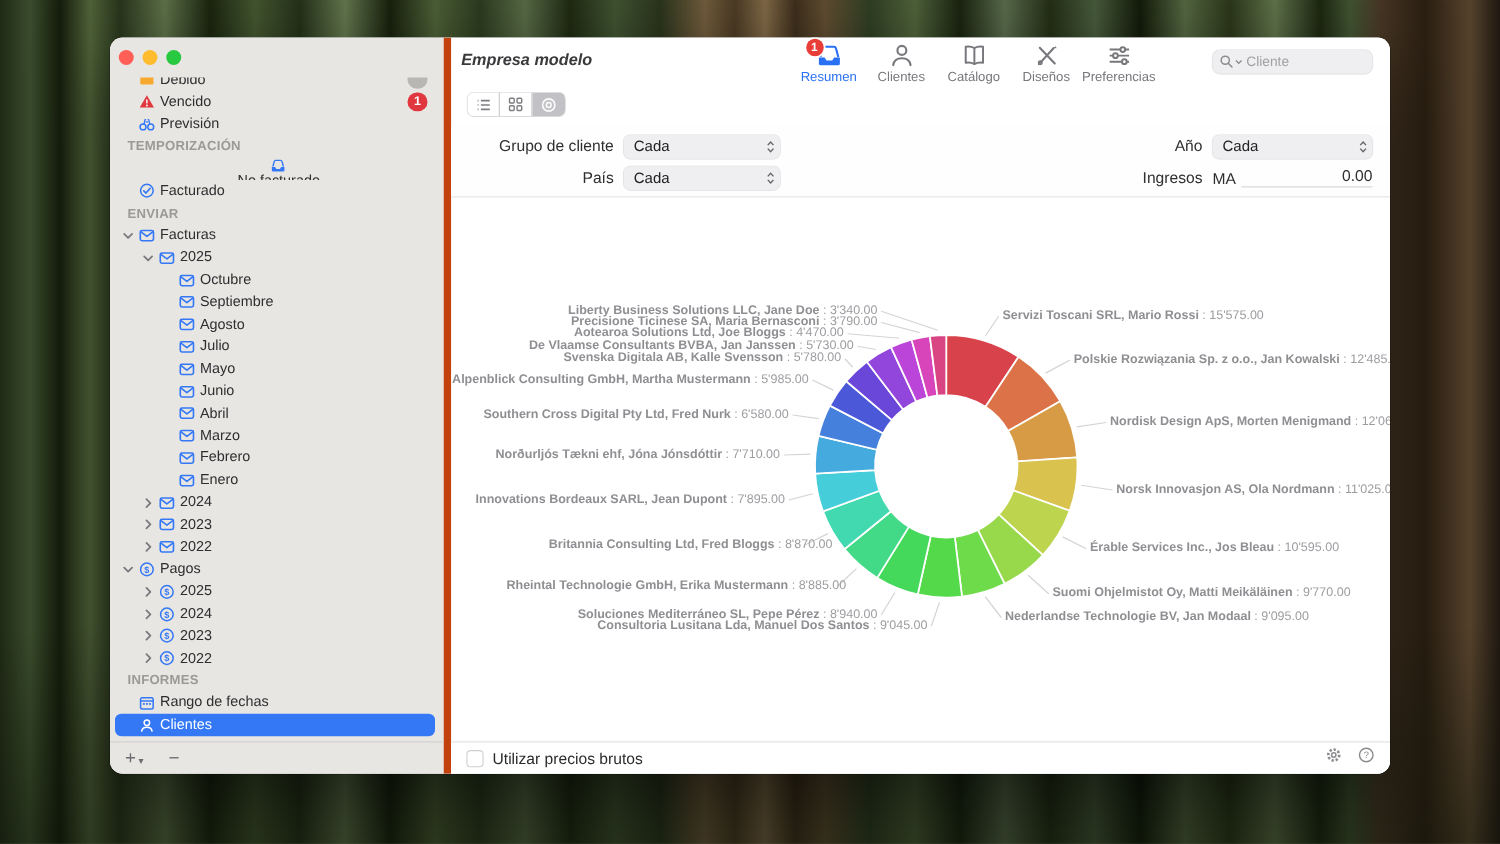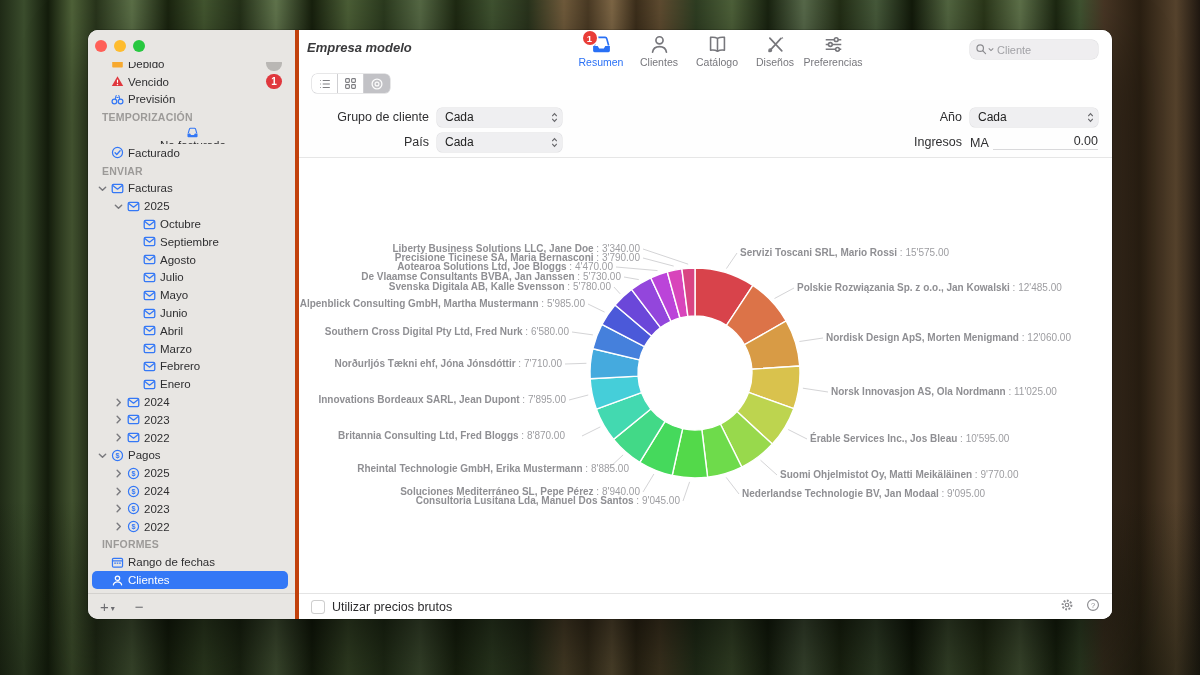--- a/index.html
+++ b/index.html
@@ -19,21 +19,21 @@
         #2a3619 82%, #5d7049 85%, #1c2711 88%, #3f5230 90%, #463524 92%,
         #2a1f12 95%, #55422c 98%, #1f1710 100%);
   }
   .window {
     position:absolute; left:88px; top:30px; width:1024px; height:589px;
     border-radius:10px; overflow:hidden; display:flex;
     box-shadow:0 25px 60px rgba(0,0,0,.55), 0 0 0 0.5px rgba(0,0,0,.3);
     background:#fff;
   }
   
-  .sidebar { position:relative; width:211px; background:#e8e6e3; border-right:4px solid #c2410c; flex:none; }
+  .sidebar { position:relative; width:273px; background:#e8e6e3; border-right:6px solid #c2410c; flex:none; }
   .traffic { position:absolute; top:10px; left:7px; display:flex; gap:7px; }
   .tl { width:12px; height:12px; border-radius:50%; }
   .tl.red{ background:#ff5f57; } .tl.yellow{ background:#febc2e; } .tl.green{ background:#28c840; }
   .sb-list { position:absolute; top:32px; bottom:26px; left:4px; right:7px; overflow:hidden; }
   .sb-row { display:flex; align-items:center; height:17.8px; border-radius:5px; font-size:11.5px; color:#2e2e30; }
   .sb-row.cut { margin-top:-7px; }
   .sb-row.sel { background:#3478f6; color:#fff; }
   .sb-row.sel .sbicon { color:#fff !important; }
   .sb-chev { width:13px; flex:none; display:flex; justify-content:center; align-items:center; }
   .sbicon { width:17px; flex:none; display:flex; align-items:center; justify-content:center; }
@@ -618,22 +618,22 @@
         </svg>
         <div class="chart-label" style="top: 90px; left: 441px;"><span class="n">Servizi Toscani SRL, Mario Rossi</span><span class="v"> : 15'575.00</span></div>
         <div class="chart-label" style="top: 125px; left: 498px;"><span class="n">Polskie Rozwiązania Sp. z o.o., Jan Kowalski</span><span class="v"> : 12'485.00</span></div>
         <div class="chart-label" style="top: 175px; left: 527px;"><span class="n">Nordisk Design ApS, Morten Menigmand</span><span class="v"> : 12'060.00</span></div>
         <div class="chart-label" style="top: 229px; left: 532px;"><span class="n">Norsk Innovasjon AS, Ola Nordmann</span><span class="v"> : 11'025.00</span></div>
         <div class="chart-label" style="top: 276px; left: 511px;"><span class="n">Érable Services Inc., Jos Bleau</span><span class="v"> : 10'595.00</span></div>
         <div class="chart-label" style="top: 312px; left: 481px;"><span class="n">Suomi Ohjelmistot Oy, Matti Meikäläinen</span><span class="v"> : 9'770.00</span></div>
         <div class="chart-label" style="top: 331px; left: 443px;"><span class="n">Nederlandse Technologie BV, Jan Modaal</span><span class="v"> : 9'095.00</span></div>
         <div class="chart-label" style="top: 338px; right: 414px; text-align: right;"><span class="n">Consultoria Lusitana Lda, Manuel Dos Santos</span><span class="v"> : 9'045.00</span></div>
         <div class="chart-label" style="top: 329px; right: 454px; text-align: right;"><span class="n">Soluciones Mediterráneo SL, Pepe Pérez</span><span class="v"> : 8'940.00</span></div>
-        <div class="chart-label" style="top: 306px; right: 465px; text-align: right;"><span class="n">Rheintal Technologie GmbH, Erika Mustermann</span><span class="v"> : 8'885.00</span></div>
-        <div class="chart-label" style="top: 273px; right: 529px; text-align: right;"><span class="n">Britannia Consulting Ltd, Fred Bloggs</span><span class="v"> : 8'870.00</span></div>
+        <div class="chart-label" style="top: 306px; right: 479px; text-align: right;"><span class="n">Rheintal Technologie GmbH, Erika Mustermann</span><span class="v"> : 8'885.00</span></div>
+        <div class="chart-label" style="top: 273px; right: 490px; text-align: right;"><span class="n">Britannia Consulting Ltd, Fred Bloggs</span><span class="v"> : 8'870.00</span></div>
         <div class="chart-label" style="top: 237px; right: 528px; text-align: right;"><span class="n">Innovations Bordeaux SARL, Jean Dupont</span><span class="v"> : 7'895.00</span></div>
         <div class="chart-label" style="top: 201px; right: 532px; text-align: right;"><span class="n">Norðurljós Tækni ehf, Jóna Jónsdóttir</span><span class="v"> : 7'710.00</span></div>
         <div class="chart-label" style="top: 169px; right: 525px; text-align: right;"><span class="n">Southern Cross Digital Pty Ltd, Fred Nurk</span><span class="v"> : 6'580.00</span></div>
         <div class="chart-label" style="top: 141px; right: 509px; text-align: right;"><span class="n">Alpenblick Consulting GmbH, Martha Mustermann</span><span class="v"> : 5'985.00</span></div>
         <div class="chart-label" style="top: 124px; right: 483px; text-align: right;"><span class="n">Svenska Digitala AB, Kalle Svensson</span><span class="v"> : 5'780.00</span></div>
         <div class="chart-label" style="top: 114px; right: 473px; text-align: right;"><span class="n">De Vlaamse Consultants BVBA, Jan Janssen</span><span class="v"> : 5'730.00</span></div>
         <div class="chart-label" style="top: 104px; right: 481px; text-align: right;"><span class="n">Aotearoa Solutions Ltd, Joe Bloggs</span><span class="v"> : 4'470.00</span></div>
         <div class="chart-label" style="top: 95px; right: 454px; text-align: right;"><span class="n">Precisione Ticinese SA, Maria Bernasconi</span><span class="v"> : 3'790.00</span></div>
         <div class="chart-label" style="top: 86px; right: 454px; text-align: right;"><span class="n">Liberty Business Solutions LLC, Jane Doe</span><span class="v"> : 3'340.00</span></div>
       </div>

